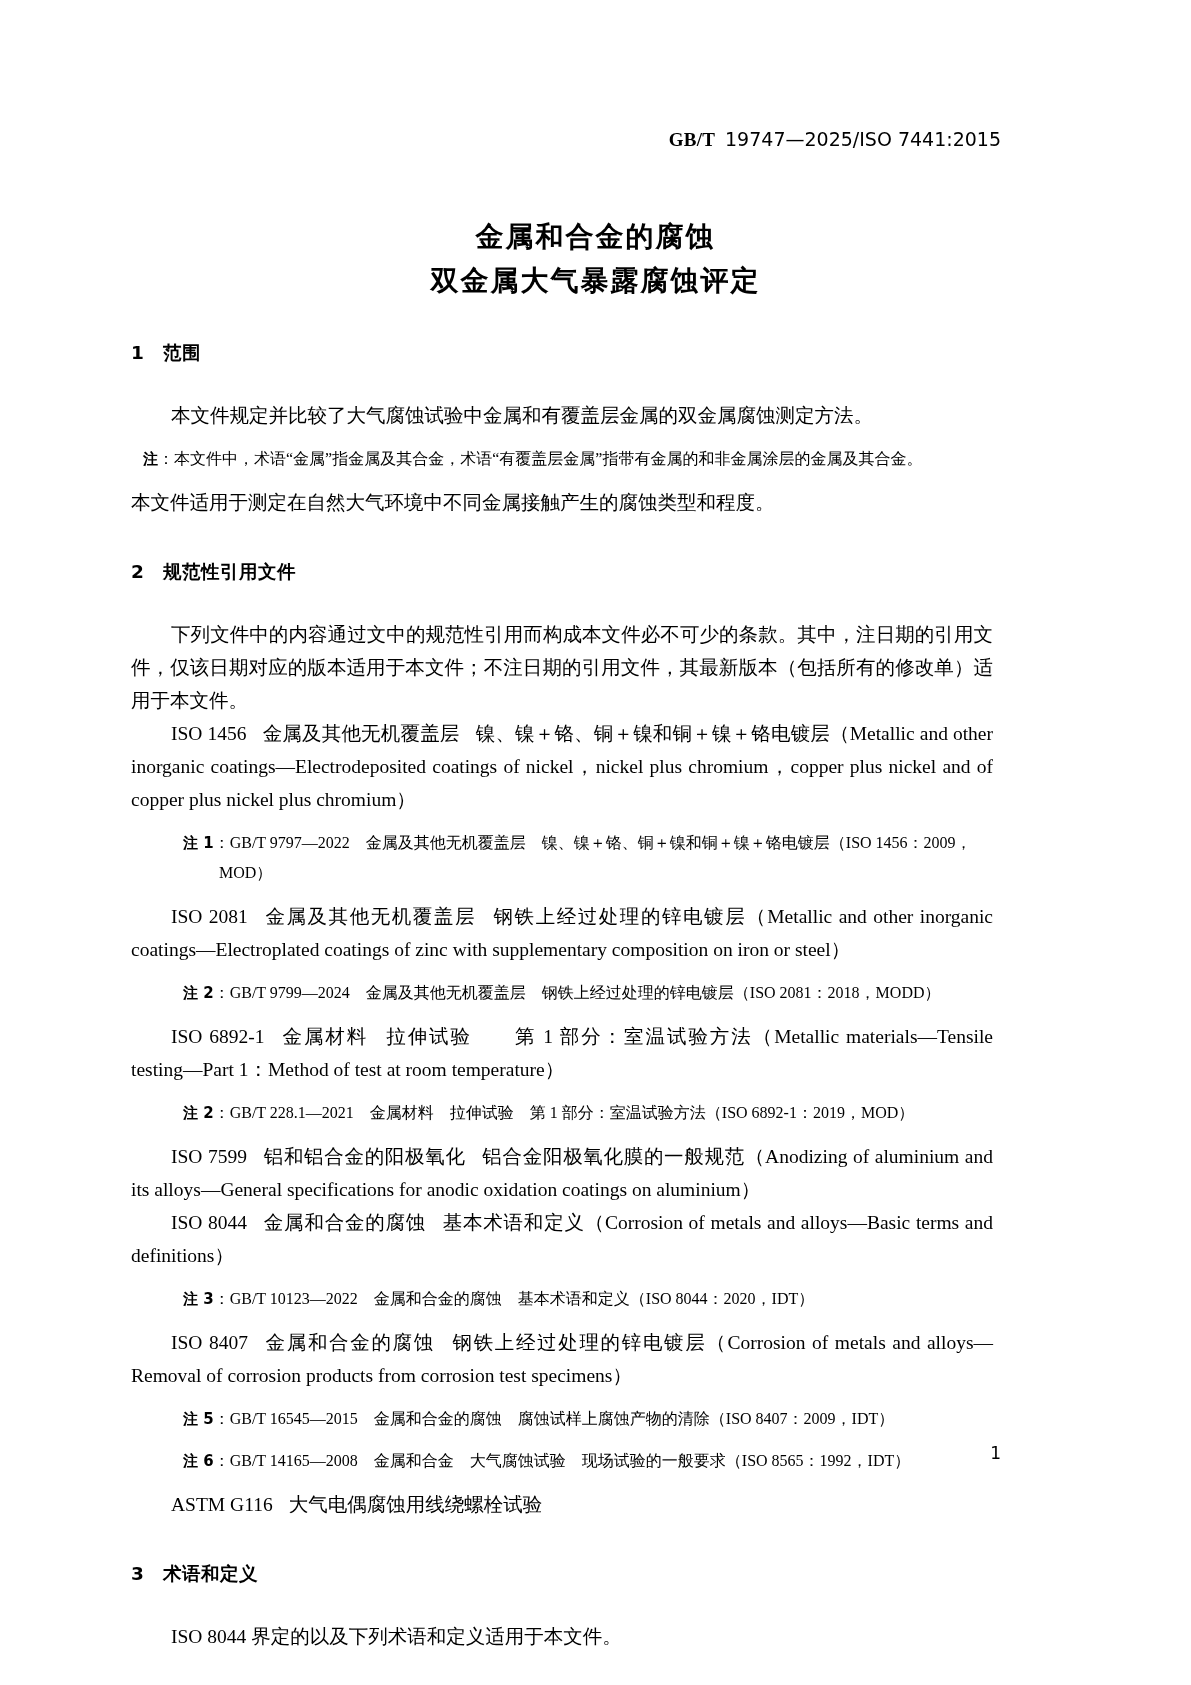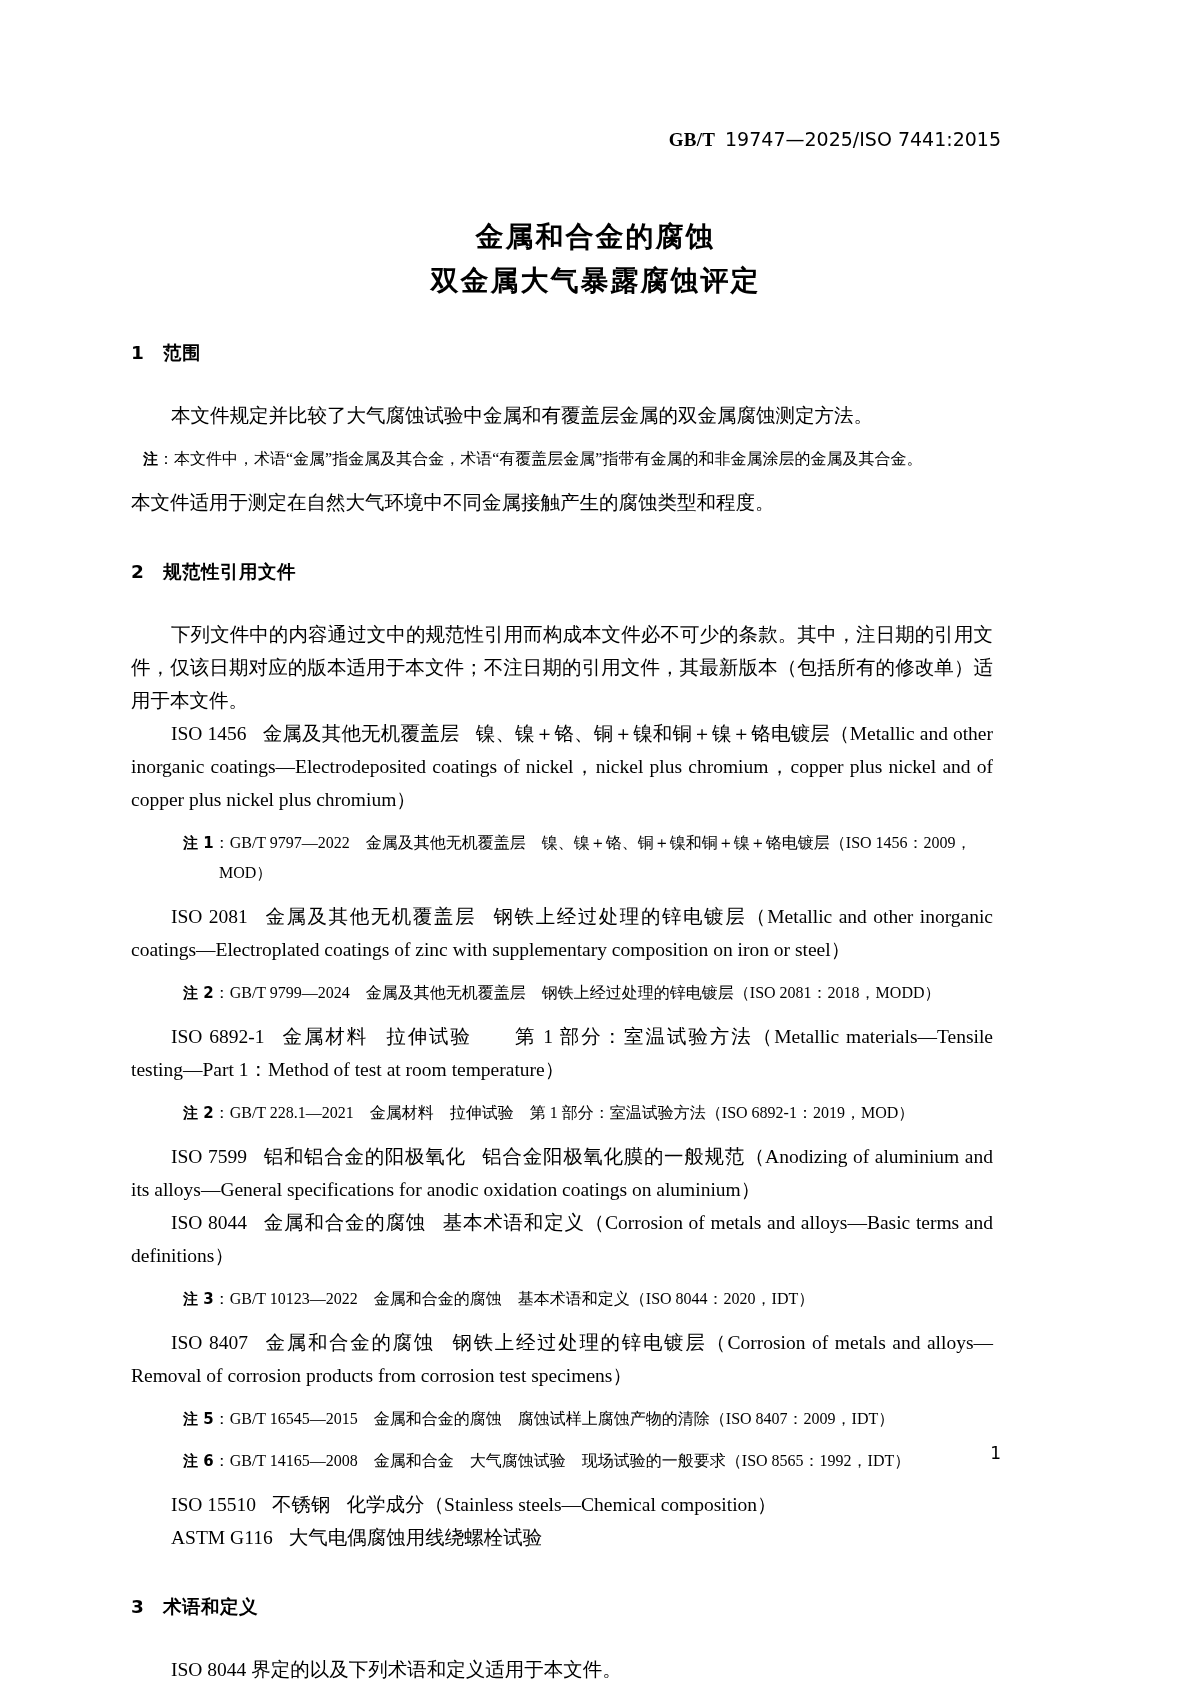--- a/index.html
+++ b/index.html
@@ -214,23 +214,20 @@
       <span>ISO 8407</span><span class="sp"></span><span class="zh">金属和合金的腐蚀</span><span class="sp"></span><span class="zh">钢铁上经过处理的锌电镀层</span><span>（Corrosion of metals and alloys—Removal of corrosion products from corrosion test specimens）</span>
     </p>
     <p class="note" style="text-indent:40px;">
       <span class="note-lbl">注 5</span><span>：GB/T 16545—2015　金属和合金的腐蚀　腐蚀试样上腐蚀产物的清除（ISO 8407：2009，IDT）</span>
     </p>
 
     <p class="note" style="text-indent:40px;">
       <span class="note-lbl">注 6</span><span>：GB/T 14165—2008　金属和合金　大气腐蚀试验　现场试验的一般要求（ISO 8565：1992，IDT）</span>
     </p>
 
-    <p class="para indent">
-      <span>ISO 15510</span><span class="sp"></span><span class="zh">不锈钢</span><span class="sp"></span><span class="zh">化学成分</span><span>（Stainless steels—Chemical composition）</span>
-    </p>
 
     <p class="para indent">
       <span>ASTM G116</span><span class="sp"></span><span class="zh">大气电偶腐蚀用线绕螺栓试验</span>
     </p>
 
     <div class="gap-xl"></div>
 
     <h2 class="clause">
       <span class="clause-row">
         <span class="clause-num">3</span>

